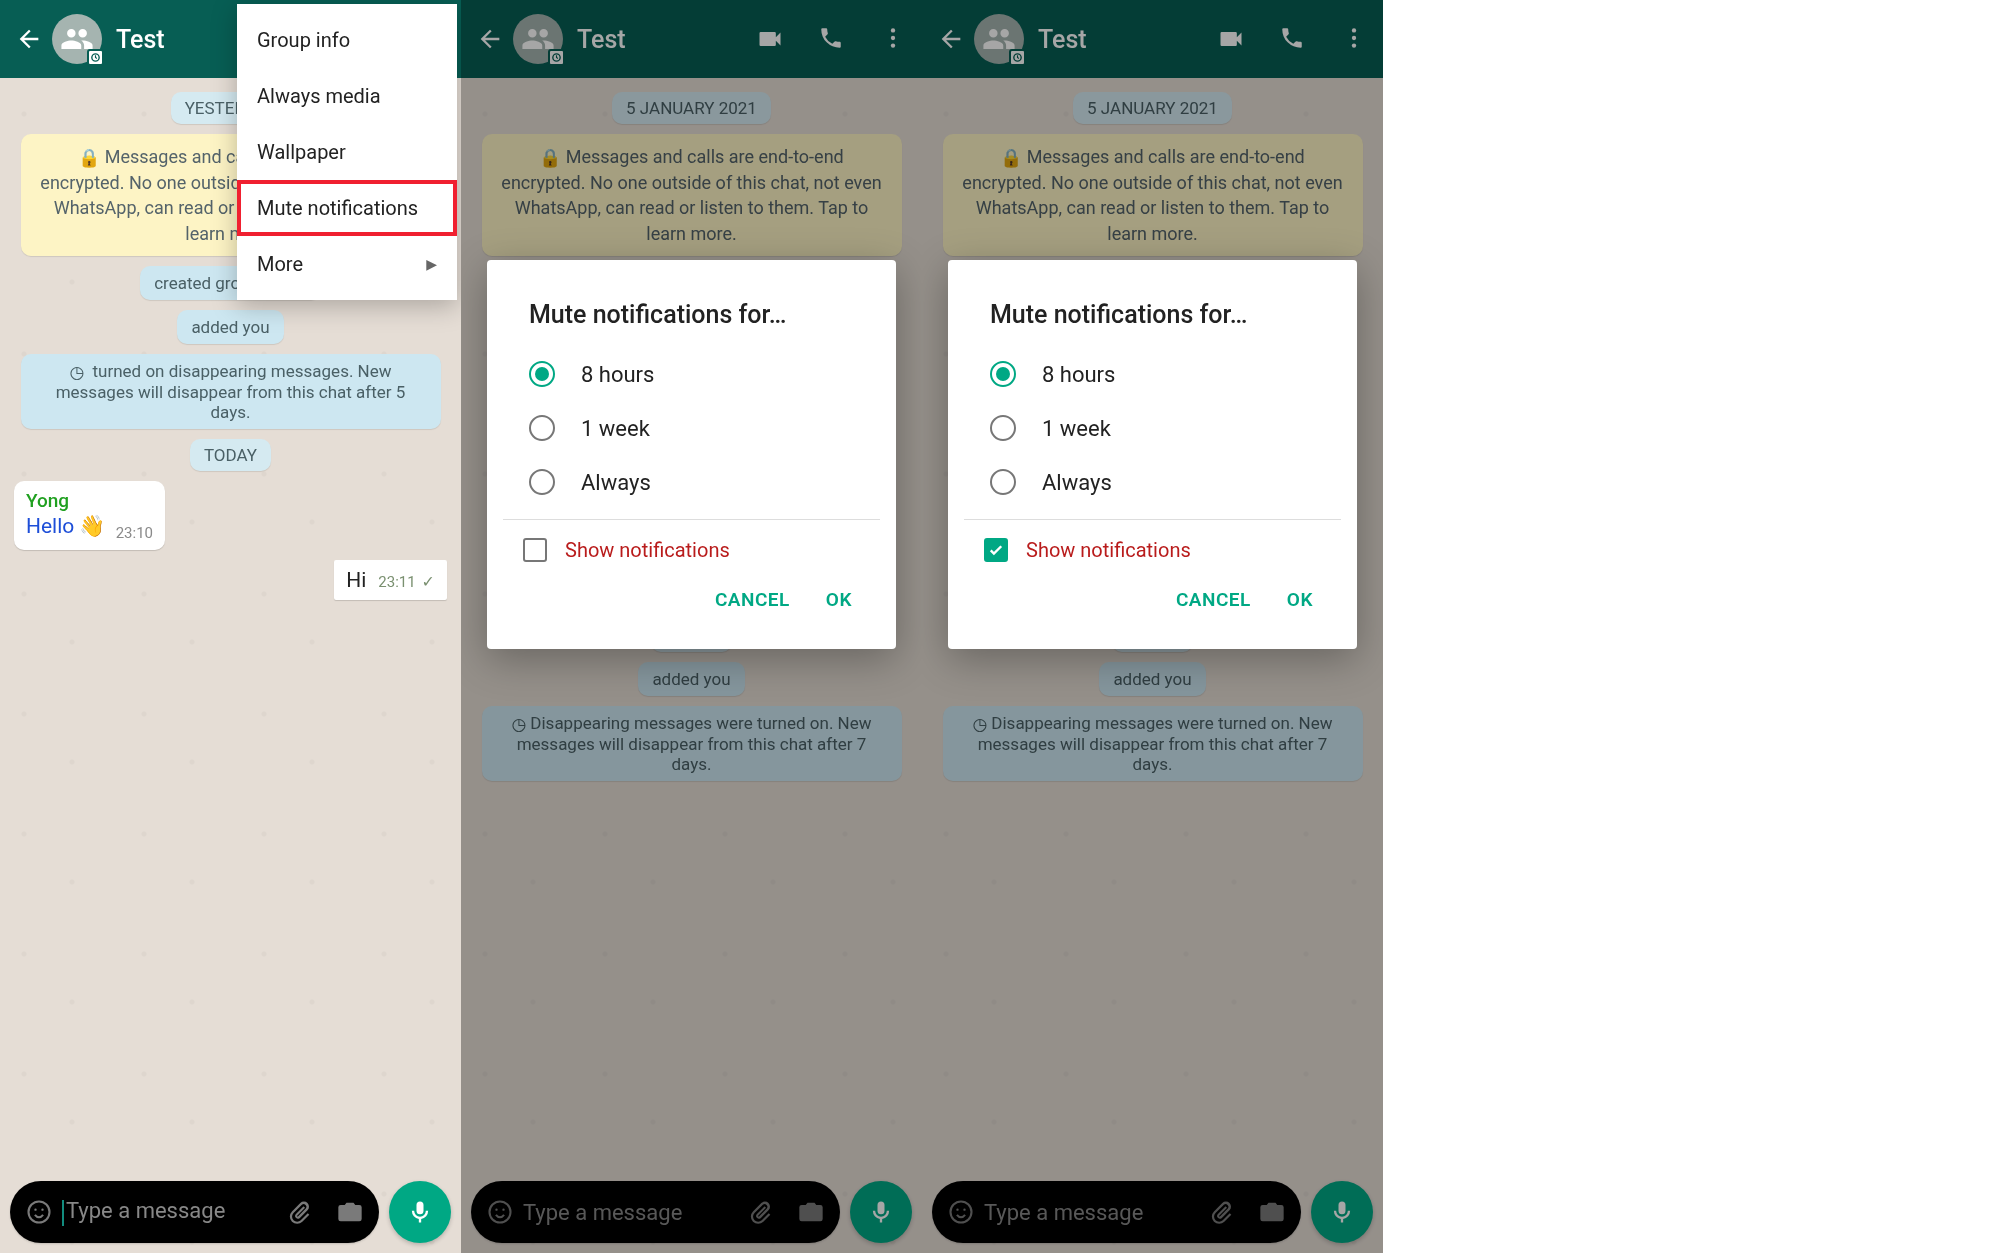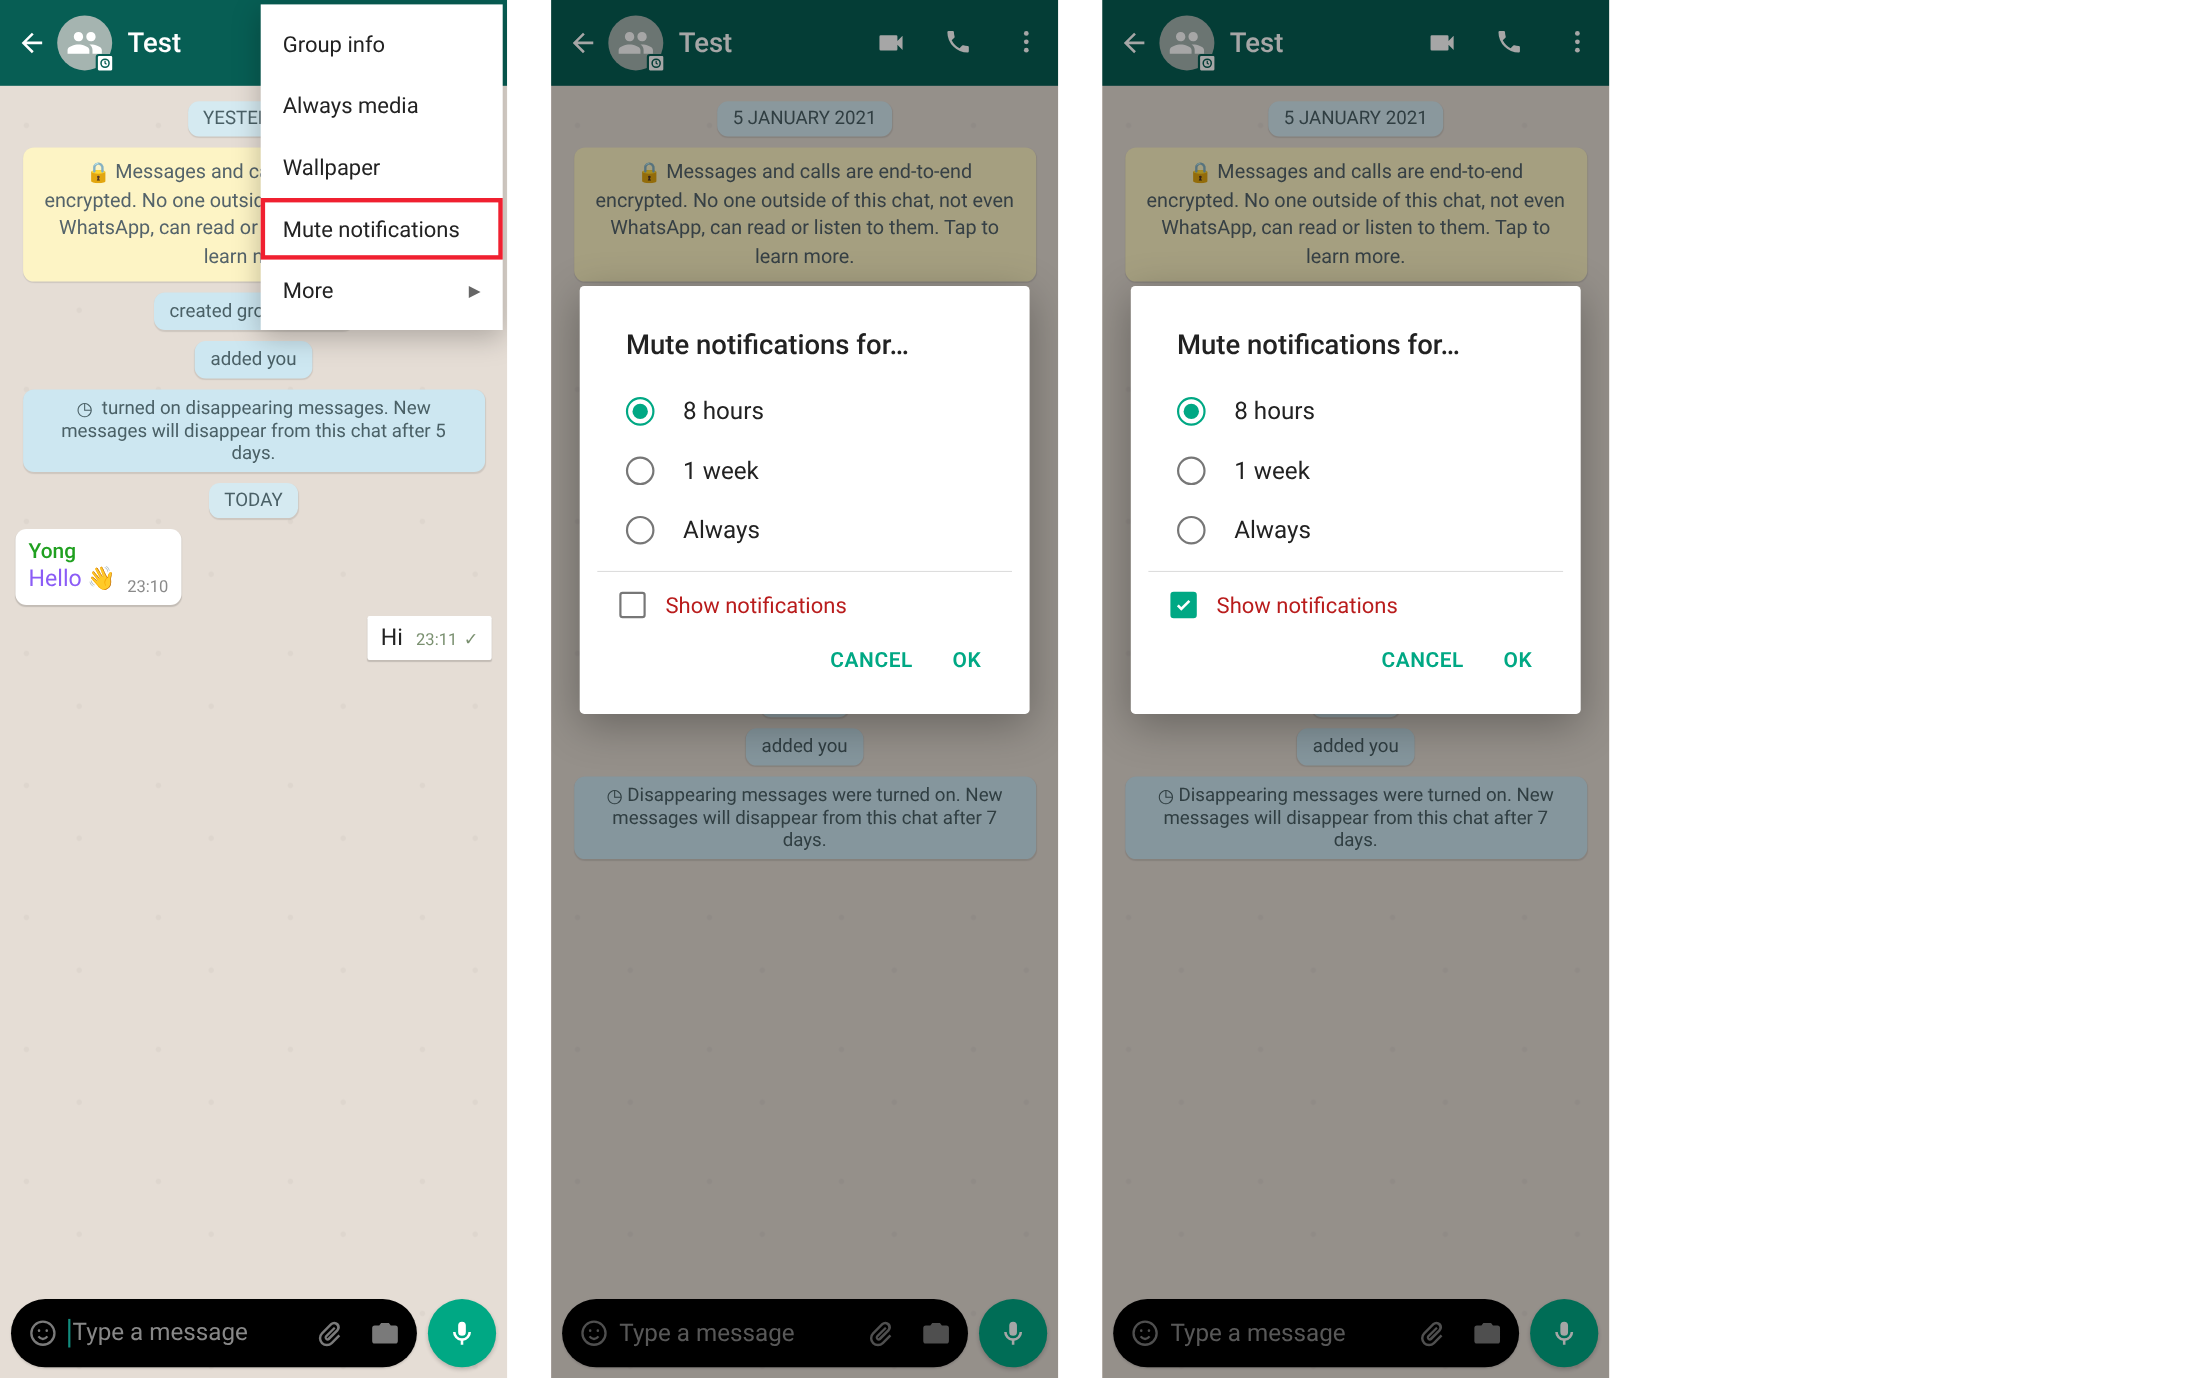--- a/index.html
+++ b/index.html
@@ -1,17 +1,17 @@
 <!DOCTYPE html>
 <html><head>
 <meta charset="utf-8">
 <style>
   * { box-sizing: border-box; margin: 0; padding: 0; }
   body { font-family: -apple-system, Roboto, "Helvetica Neue", Arial, sans-serif; background: #fff; }
-  .container { display: flex; width: 2000px; height: 1253px; gap: 40px; }
+  .container { display: flex; width: 2000px; height: 1253px; }
   .pane { position: relative; width: 461px; flex: 0 0 461px; overflow: hidden; background: #e5ddd5; }
   .pane:nth-child(2), .pane:nth-child(3) { flex: 0 0 461px; }
 
   
   .header { height: 78px; background: #075e54; display: flex; align-items: center; padding: 0 14px; color: #fff; position: relative; z-index: 2; }
   .back-arrow { width: 30px; height: 30px; display: flex; align-items: center; justify-content: center; margin-right: 8px; }
   .avatar-wrap { position: relative; margin-right: 14px; }
   .avatar { width: 50px; height: 50px; border-radius: 50%; background: #a5b4b0; display: flex; align-items: center; justify-content: center; color: #fff; font-size: 22px; }
   .avatar svg { width: 34px; height: 34px; }
   .avatar-badge { position: absolute; right: -2px; bottom: -2px; width: 17px; height: 17px; background: #fff; border: 2px solid #075e54; border-radius: 3px; display: flex; align-items: center; justify-content: center; }
@@ -29,21 +29,21 @@
     pointer-events: none;
   }
   .date-pill { background: #d5eaf1; color: #4a6066; font-size: 17px; padding: 6px 14px; border-radius: 10px; box-shadow: 0 1px 1px rgba(0,0,0,0.1); position: relative; z-index: 1; }
   .enc-box { background: #fdf4c5; color: #54636a; font-size: 18px; padding: 10px 14px; border-radius: 10px; text-align: center; line-height: 1.4; max-width: 420px; box-shadow: 0 1px 1px rgba(0,0,0,0.1); position: relative; z-index: 1; }
   .lock-ic { display: inline-block; vertical-align: -1px; margin-right: 4px; }
   .sys-pill { background: #cde7f1; color: #4a6066; font-size: 17px; padding: 7px 14px; border-radius: 10px; box-shadow: 0 1px 1px rgba(0,0,0,0.1); max-width: 420px; text-align: center; position: relative; z-index: 1; }
   .sys-pill .tiny-ic { display: inline-block; margin-right: 4px; vertical-align: -1px; }
 
   .msg-in { align-self: flex-start; background: #fff; padding: 8px 12px; border-radius: 10px; box-shadow: 0 1px 1px rgba(0,0,0,0.15); min-width: 100px; max-width: 320px; position: relative; z-index: 1; }
   .msg-in .sender { color: #20a020; font-size: 19px; font-weight: 500; margin-bottom: 2px; }
-  .msg-in .text { color: #8b5cf6; font-size: 21px; }
+  .msg-in .text { color: #1d4ed8; font-size: 21px; }
   .msg-in .time { color: #8a8a8a; font-size: 15px; margin-left: 10px; float: right; margin-top: 10px; }
 
   .msg-out { align-self: flex-end; background: #ffffff; padding: 8px 12px; border-radius: 2px; box-shadow: 0 1px 1px rgba(0,0,0,0.15); position: relative; z-index: 1; }
   .msg-out .text { color: #222; font-size: 21px; display: inline; }
   .msg-out .time { color: #7a9070; font-size: 15px; margin-left: 8px; }
   .tick { color: #7a9070; margin-left: 2px; }
 
   
   .input-bar { position: absolute; left: 10px; right: 10px; bottom: 10px; display: flex; align-items: center; gap: 10px; z-index: 1; }
   .input-field { flex: 1; background: #000000; border-radius: 40px; height: 62px; display: flex; align-items: center; padding: 0 14px; box-shadow: 0 1px 2px rgba(0,0,0,0.15); }

